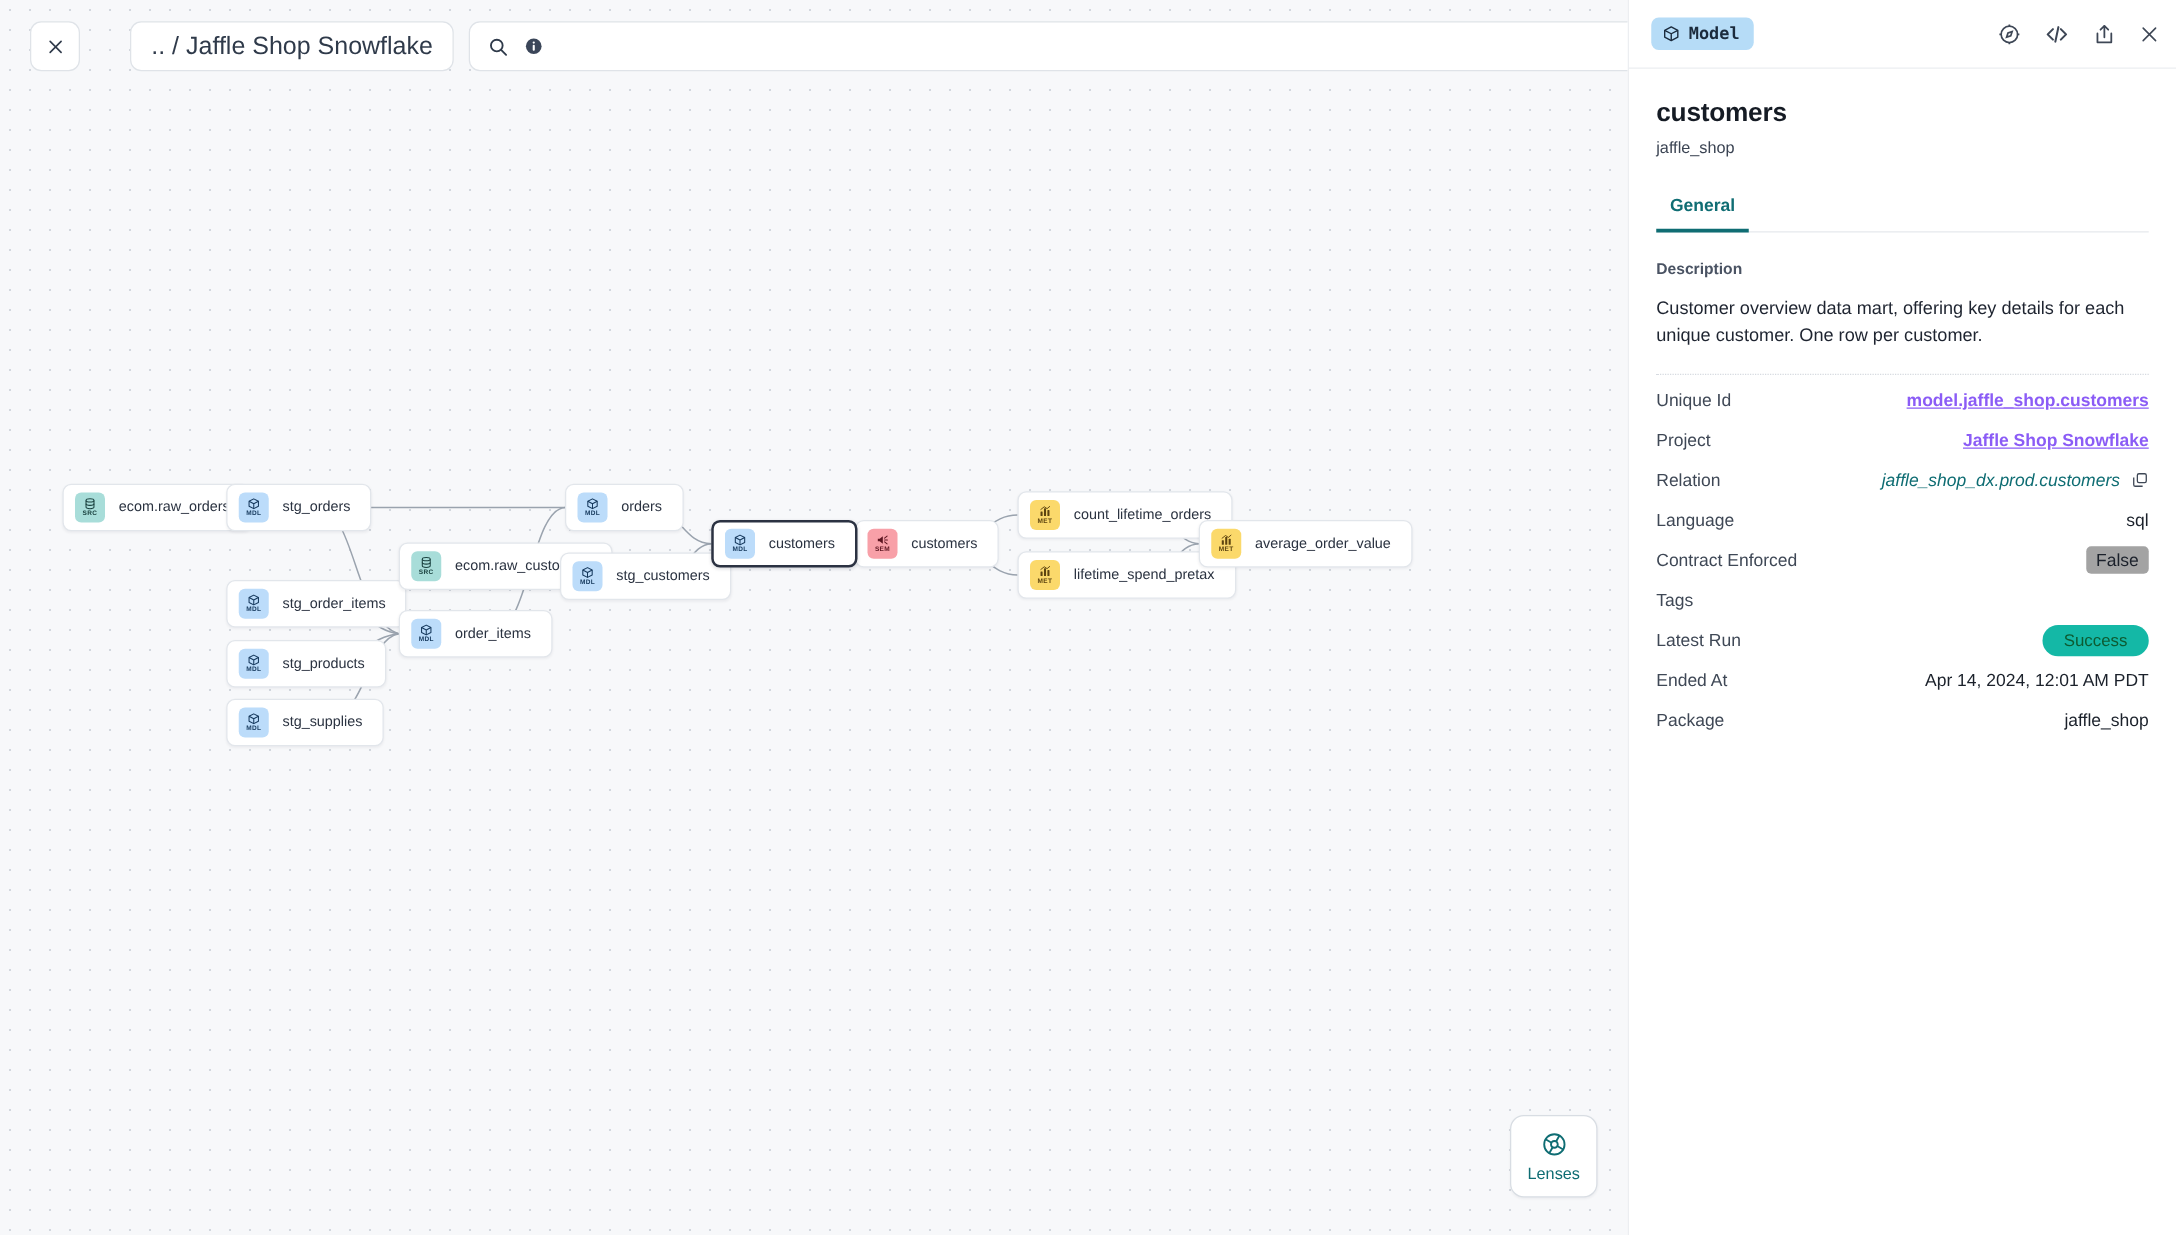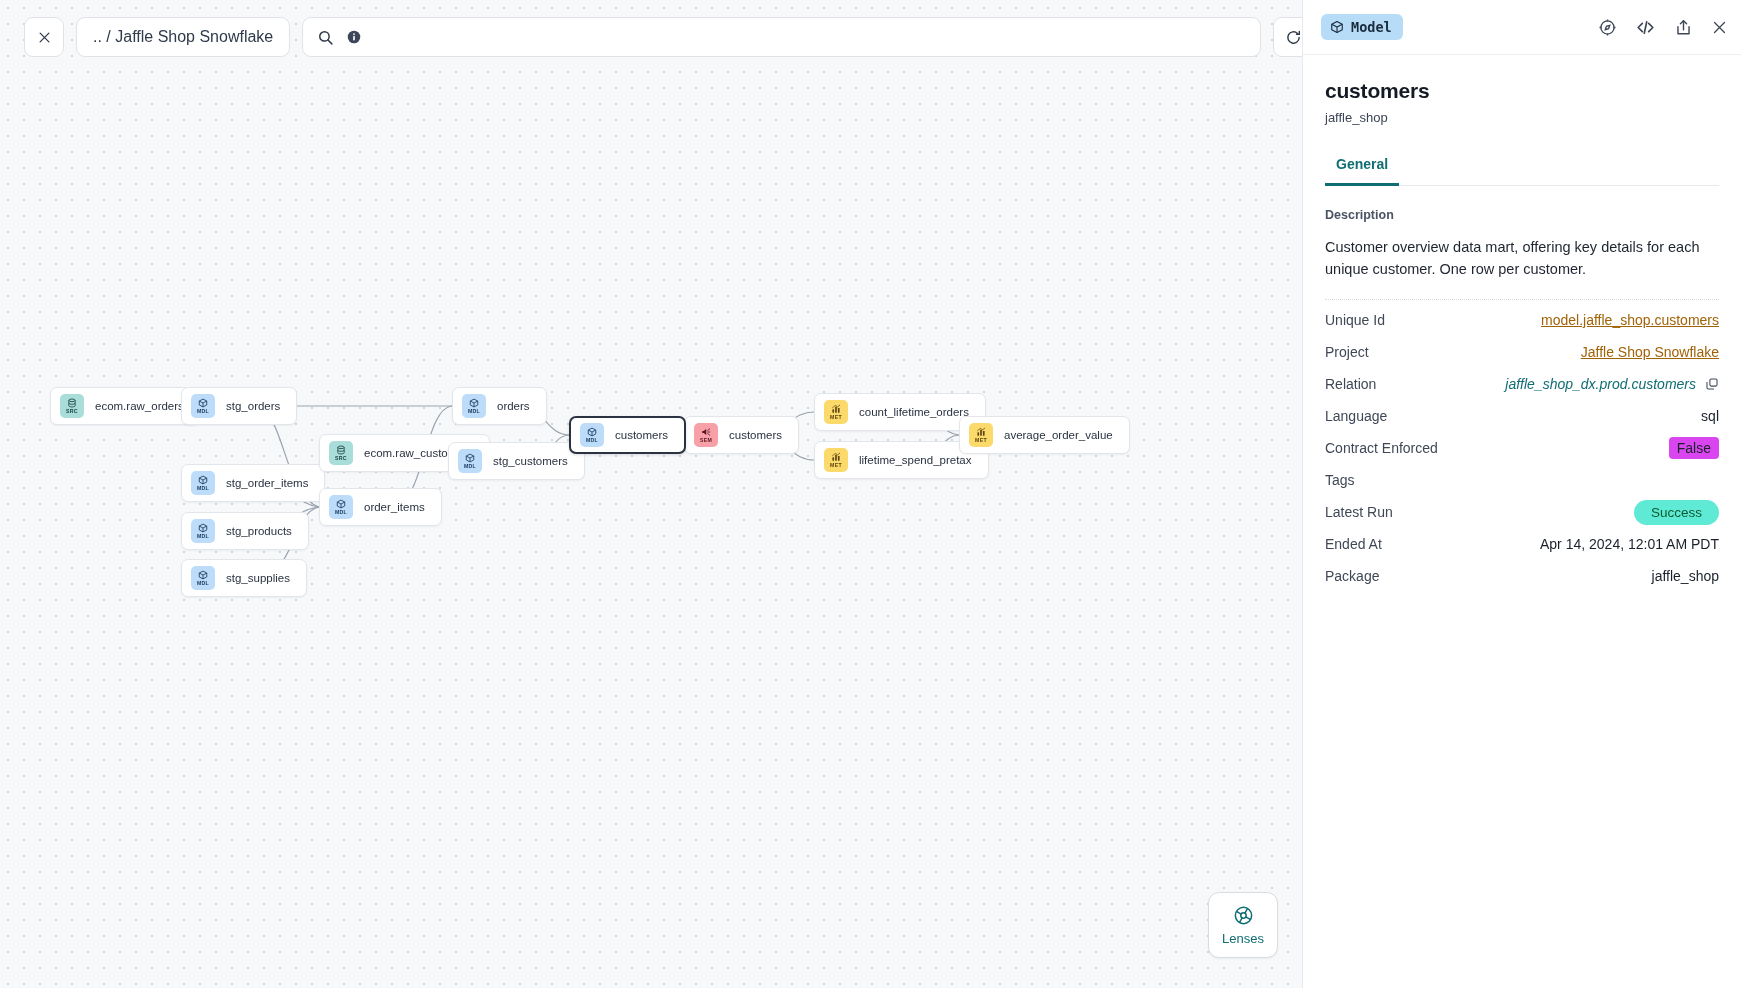--- a/index.html
+++ b/index.html
@@ -33,21 +33,21 @@
     background: #ffffff;
     border: 1px solid #dfe3e8;
     border-radius: 9px;
     display: flex; align-items: center; justify-content: center;
     color: #2f3a4a;
     cursor: pointer;
   }
   .tb-btn.close-btn { width: 40px; }
   .tb-btn.breadcrumb {
     padding: 0 16px;
-    font-size: 16px; color: #2f3a4a; white-space: nowrap;
+    font-size: 20px; color: #2f3a4a; white-space: nowrap; margin-left: 28px;
   }
   .searchbar {
     height: 40px; width: 959px;
     background: #ffffff; border: 1px solid #dfe3e8; border-radius: 9px;
     display: flex; align-items: center; gap: 12px;
     padding: 0 16px 0 14px;
     cursor: text;
   }
   .searchbar .sq { flex: none; display: flex; color: #2f3a4a; }
   .search-value { flex: 1; font-size: 14.5px; color: #1f2733; letter-spacing: .1px; }
@@ -146,30 +146,30 @@
   .sec-label { font-size: 12.5px; font-weight: 700; color: #4a5363; }
   .desc { font-size: 14.5px; color: #1e2430; line-height: 1.55; margin-top: 14px; }
   .divider { border-top: 1px dotted #d6dae0; margin: 18px 0 4px 0; }
 
   .row {
     display: flex; align-items: center; justify-content: space-between;
     gap: 16px; min-height: 32px; padding: 7px 0;
   }
   .row .k { font-size: 14px; color: #3f4856; white-space: nowrap; }
   .row .v { font-size: 14px; color: #1b212b; text-align: right; }
-  .row .v.link { color: #a16207; text-decoration: underline; cursor: pointer; }
+  .row .v.link { color: #8b5cf6; text-decoration: underline; cursor: pointer; font-weight: bold; }
   .row .v.relation { display: flex; align-items: center; gap: 9px; color: #0f6d73; font-style: italic; }
   .row .v.relation .rtext { text-decoration: none; }
   .copy-ic { display: flex; cursor: pointer; color: #3f4856; }
   .chip-gray {
-    background: #d946ef; color: #1b212b; border-radius: 4px;
+    background: #a3a3a3; color: #1b212b; border-radius: 4px;
     padding: 3px 8px; font-size: 14px;
   }
   .chip-green {
-    background: #5eead4; color: #0d5b32; border-radius: 14px;
+    background: #14b8a6; color: #0d5b32; border-radius: 14px;
     padding: 5px 17px; font-size: 13.5px;
   }
 </style>
 </head>
 <body>
 
 <div id="app">
 
   <div class="canvas">
 

